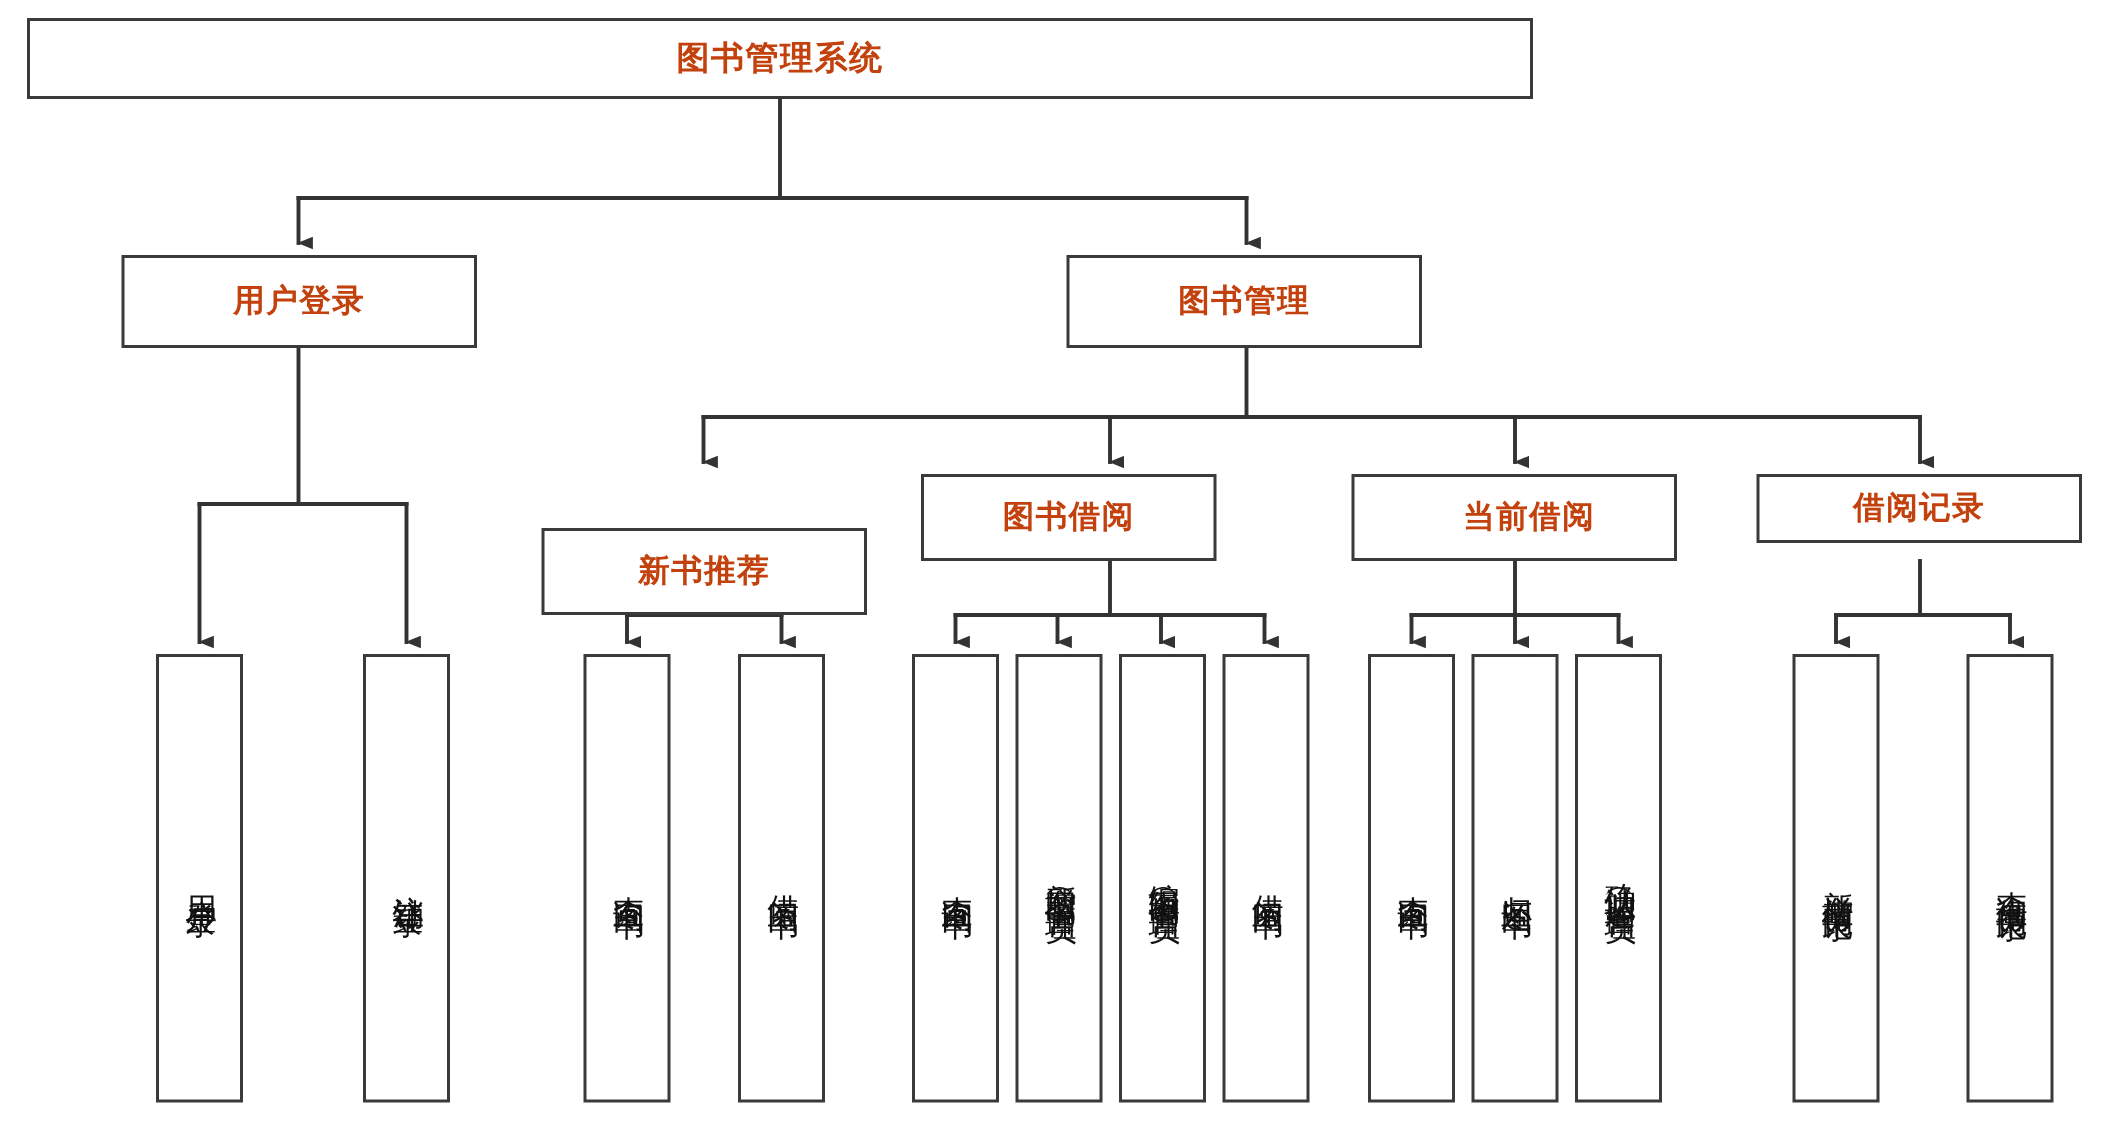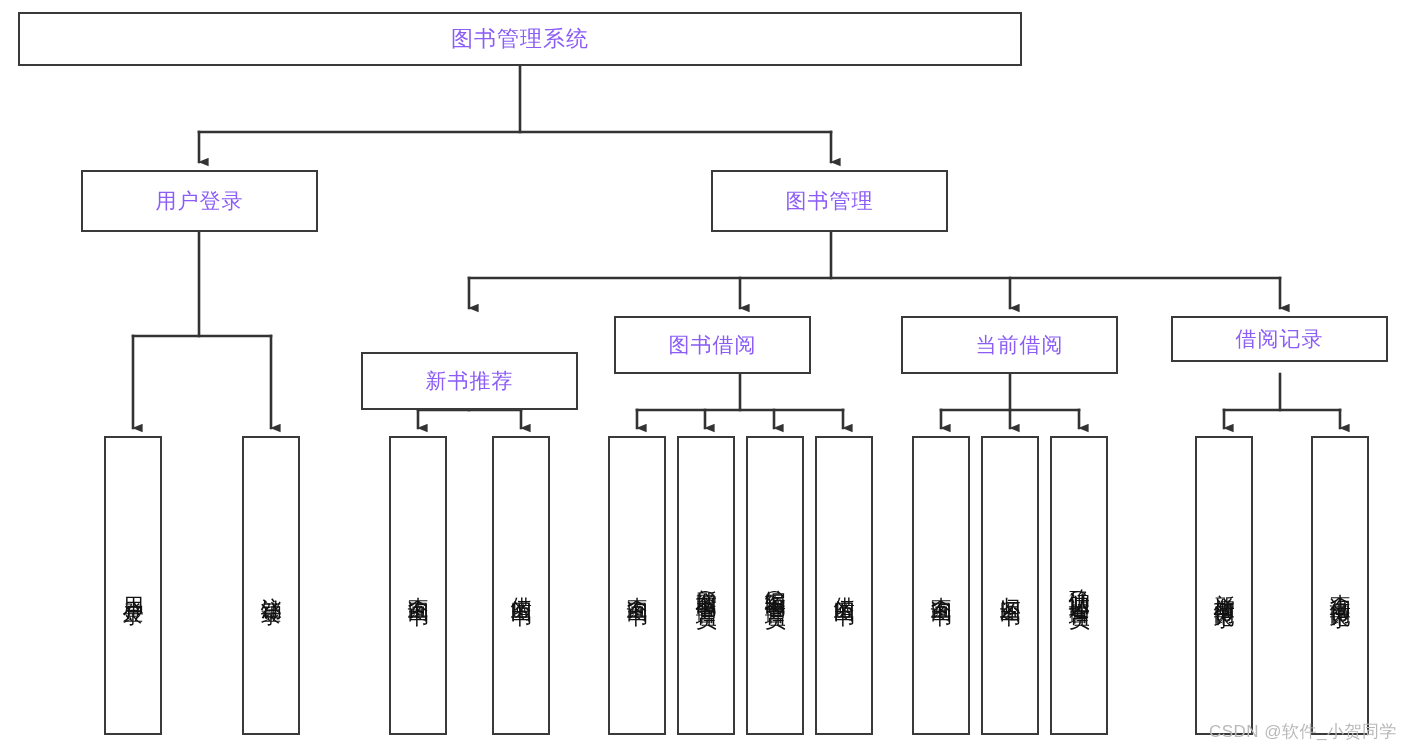--- a/index.html
+++ b/index.html
@@ -19,21 +19,22 @@
     display:flex;
     align-items:center;
     justify-content:center;
     color:#1a1a1a;
   }
   .node .lbl{
     font-size:21px;
     letter-spacing:1px;
     line-height:1.15;
     white-space:nowrap;
-    color:#8b5cf6;
+    color:#c2410c;
+    font-weight:bold;
   }
   .node.root .lbl{font-size:22px;}
 
   .leaf{
     position:absolute;
     box-sizing:border-box;
     background:#ffffff;
     border:2.5px solid #3a3a3a;
     display:flex;
     align-items:center;
@@ -179,14 +180,13 @@
     <span class="vlbl">确认归还（管理员）</span>
   </div>
 
   <div class="leaf" style="left:1195px;top:436px;width:58px;height:299px;">
     <span class="vlbl">新增借阅记录</span>
   </div>
   <div class="leaf" style="left:1311px;top:436px;width:58px;height:299px;">
     <span class="vlbl">查询借阅记录</span>
   </div>
 
-  <div class="watermark">CSDN @软件_小贺同学</div>
 </div>
 
 </body></html>

